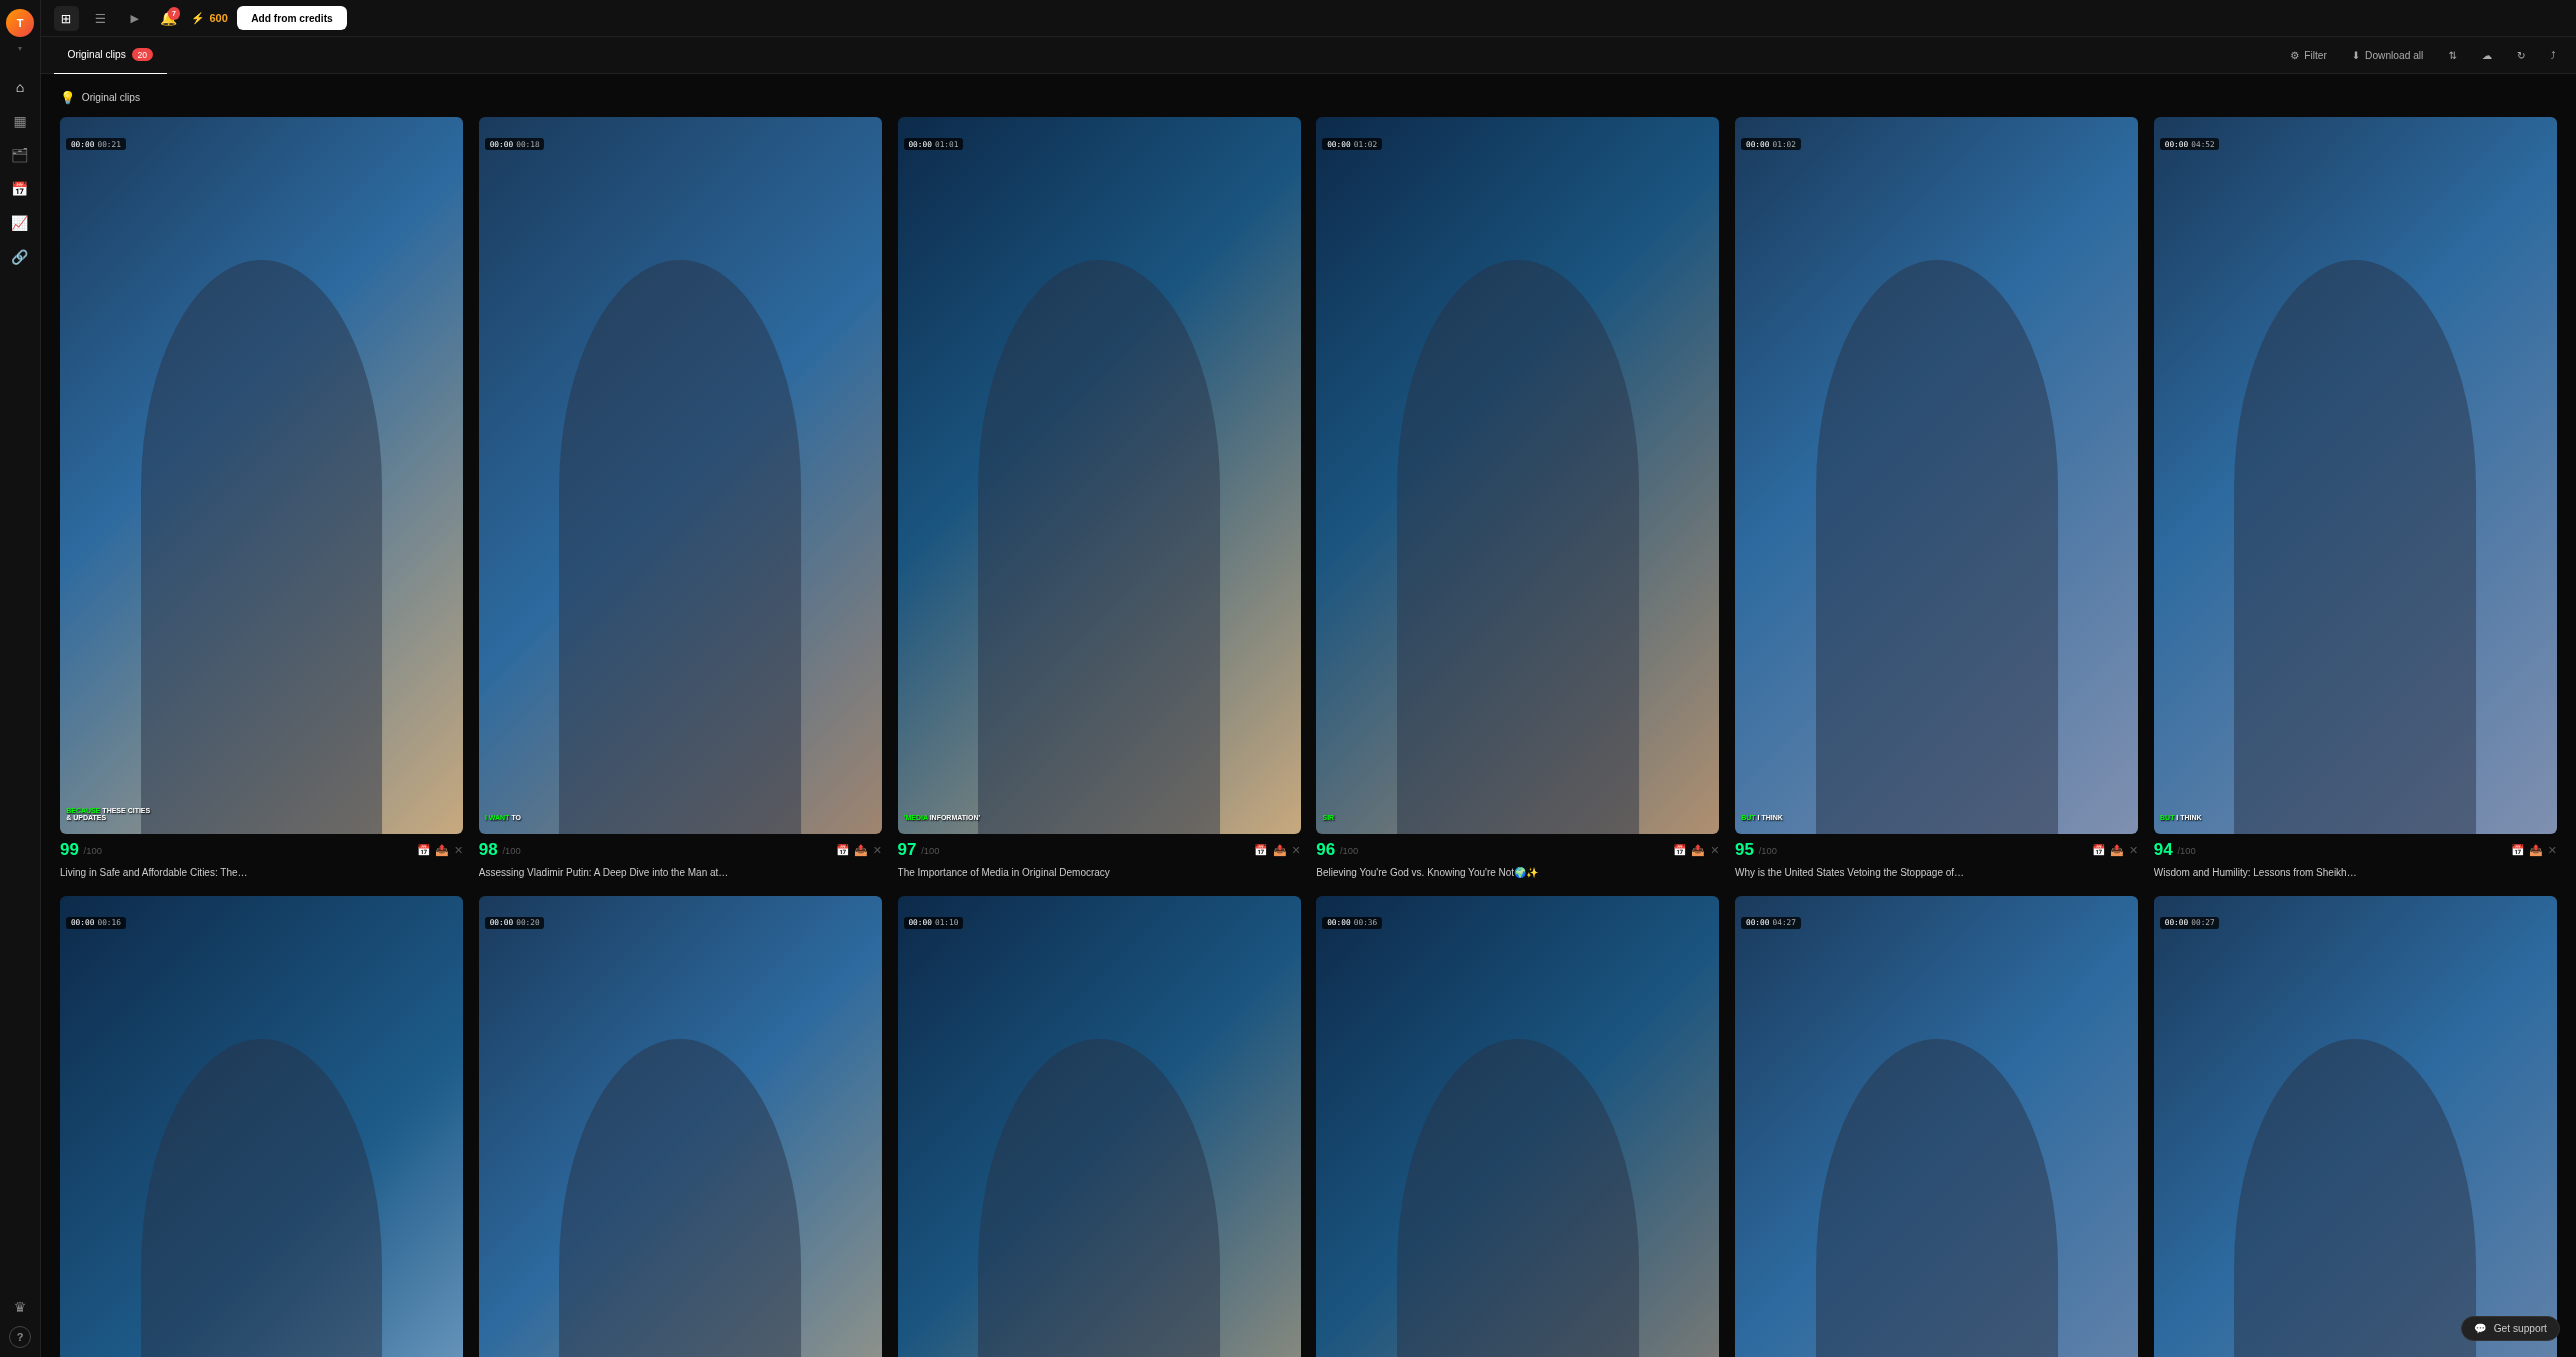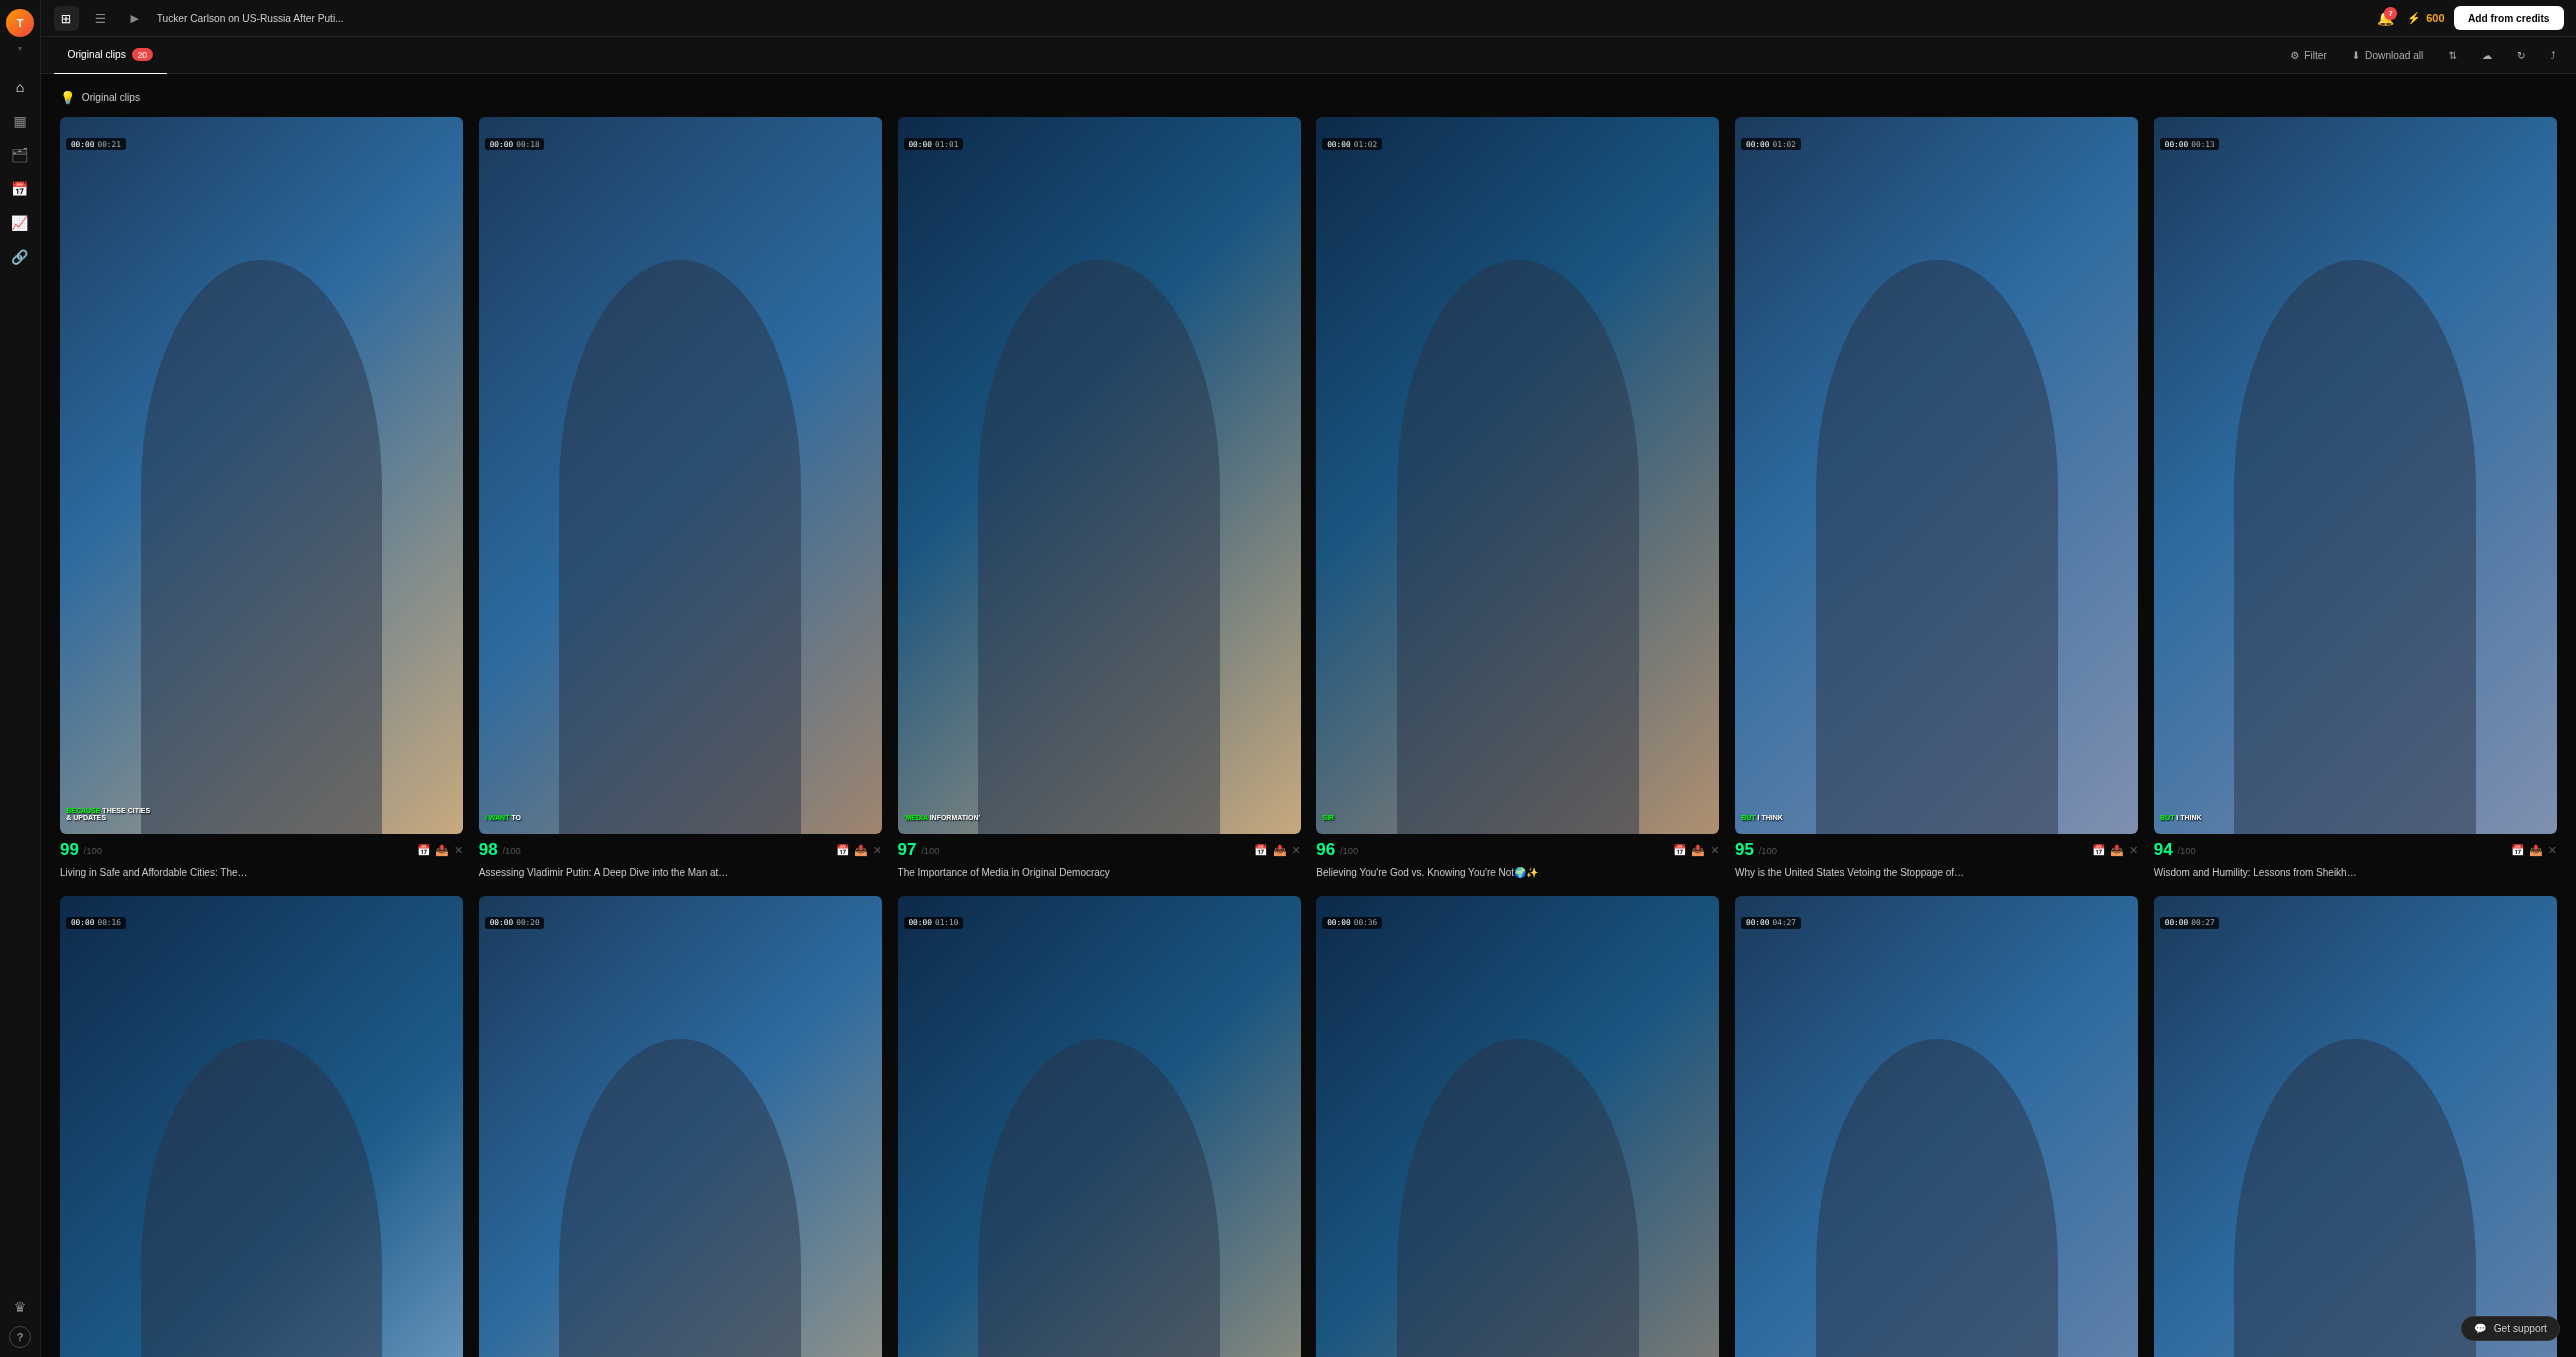--- a/index.html
+++ b/index.html
@@ -372,21 +372,20 @@
   <div class="sidebar-icon">♛</div>
   <div class="sidebar-icon" style="font-weight:bold;font-size:11px;border:0.8px solid #444;border-radius:50%;width:22px;height:22px;">?</div>
 </div>
 
 <div class="main">
 
   <div class="topnav">
     <div class="topnav-grid-icon">⊞</div>
     <div class="topnav-list-icon">☰</div>
     <div class="topnav-video-icon" style="color:#888;font-size:11px;">▶</div>
-    <span class="topnav-title">Tucker Carlson on US-Russia After Puti...</span>
 
     <div class="topnav-right">
       <div class="notif-btn">
         🔔
         <div class="notif-badge">7</div>
       </div>
       <div class="credits-display">
         <span style="color:#f5a623;">⚡</span>
         <span>600</span>
       </div>
@@ -545,21 +544,21 @@
         <span class="meta-icon-x">✕</span>
       </div>
     </div>
     <div class="clip-title">Why is the United States Vetoing the Stoppage of…</div>
   </div>
         <div class="clip-card">
     <div class="clip-thumbnail thumb-5">
       <div class="thumb-person"></div>
       <div class="clip-timecode">
         <span class="timecode-current">00:00</span>
-        <span class="timecode-total">00:13</span>
+        <span class="timecode-total">04:52</span>
       </div>
       <div class="thumb-subtitle">
         <span style="color:#00ff00">BUT</span><span style="color:#fff"> I THINK</span>
         
       </div>
     </div>
     <div class="clip-meta">
       <span class="clip-score">94</span>
             <span class="clip-score-max">/100</span>
       <div class="meta-icons">

